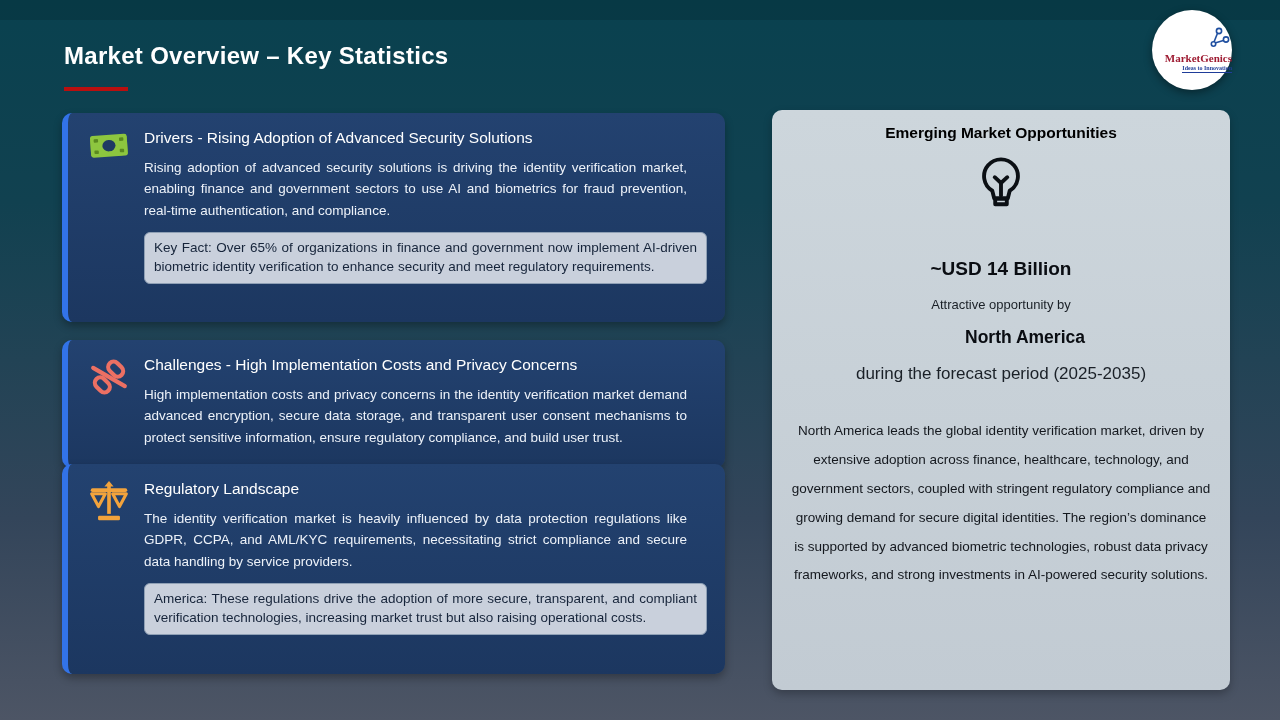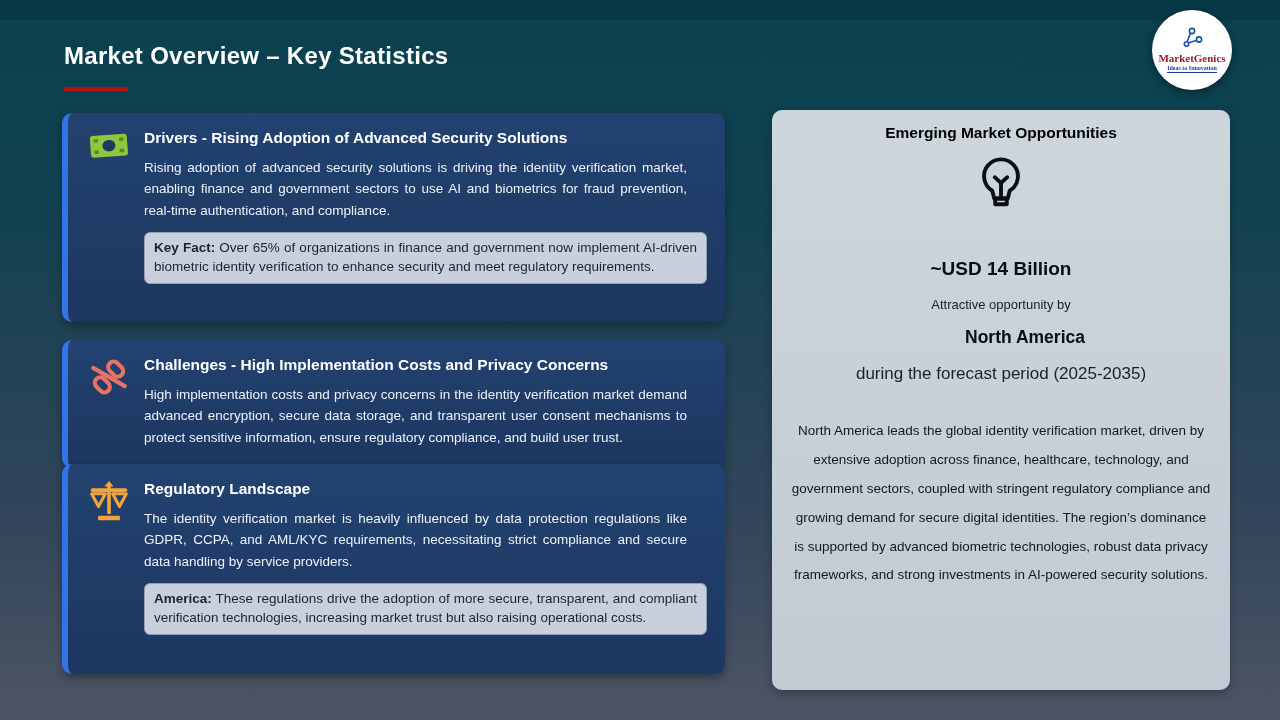--- a/index.html
+++ b/index.html
@@ -24,21 +24,21 @@
   }
   .title-underline {
     position: absolute; left: 64px; top: 87px; width: 64px; height: 4px;
     background: #b90f0f;
   }
   
   .logo {
     position: absolute; left: 1152px; top: 10px; width: 80px; height: 80px;
     background: #ffffff; border-radius: 50%;
     box-shadow: 0 3px 8px rgba(0,0,0,0.4);
-    display: flex; flex-direction: column; align-items: center; justify-content: center;
+    display: flex; flex-direction: column; align-items: flex-end; justify-content: center;
   }
   .logo-brand {
     font-family: "Liberation Serif", serif; font-weight: bold;
     font-size: 11px; color: #9e1b32; line-height: 1.1; margin-top: 1px;
   }
   .logo-tagline {
     font-family: "Liberation Serif", serif; font-weight: bold;
     font-size: 6px; color: #1f3d99; border-bottom: 1px solid #1f3d99;
     padding-bottom: 1px; margin-top: 1px;
   }
@@ -48,31 +48,31 @@
     background: linear-gradient(180deg, #234270 0%, #1c3760 100%);
     border-left: 6px solid #3273e8; border-radius: 10px;
     box-shadow: 0 4px 8px rgba(0,0,0,0.30);
     display: flex;
   }
   .card-1 { top: 113px; height: 209px; }
   .card-2 { top: 340px; height: 128px; }
   .card-3 { top: 464px; height: 210px; }
   .card-icon { flex: none; width: 42px; margin: 17px 0 0 20px; }
   .card-content { flex: 1; padding: 16px 18px 0 14px; }
-  .card-title { margin: 0; font-size: 15.5px; font-weight: bold; color: #ffffff; }
+  .card-title { margin: 0; font-size: 15.5px; font-weight: normal; color: #ffffff; }
   .card-body {
     margin: 10px 20px 0 0; font-size: 13.5px; line-height: 1.58;
     color: #edf2f9; text-align: justify;
   }
   .callout {
     margin-top: 11px; background: #c9d0dc; border: 1px solid #8fa0b5;
     border-radius: 6px; padding: 5px 9px 7px;
     font-size: 13.5px; line-height: 1.42; color: #16243a; text-align: justify;
   }
-  .callout b { font-weight: bold; }
+  .callout b { font-weight: normal; }
   
   .panel {
     position: absolute; left: 772px; top: 110px; width: 458px; height: 580px;
     background: linear-gradient(180deg, #cdd6dc 0%, #c2cbd3 100%);
     border-radius: 10px; box-shadow: 0 4px 8px rgba(0,0,0,0.25);
     color: #0b0f14; text-align: center;
   }
   .panel-title { margin: 14px 0 0; font-size: 15.5px; font-weight: bold; color: #000000; }
   .panel-bulb { margin-top: 10px; }
   .panel-value { margin-top: 40px; font-size: 19px; font-weight: bold; color: #0a0d12; }

